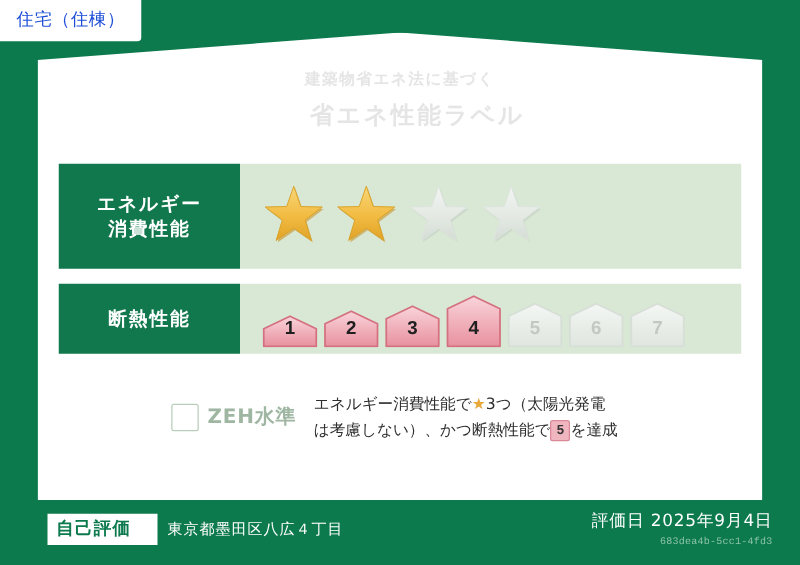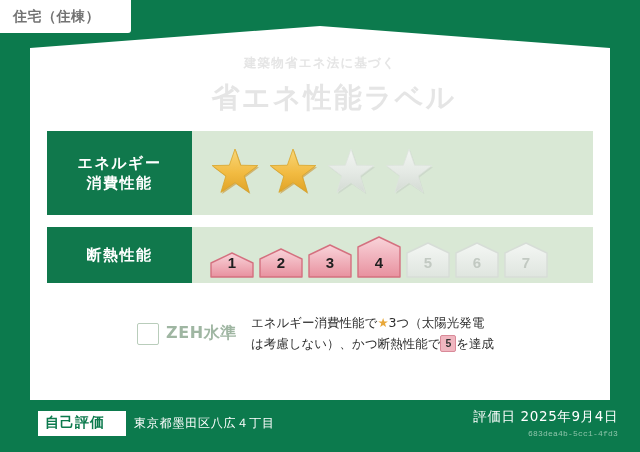--- a/index.html
+++ b/index.html
@@ -16,25 +16,25 @@
     height: 452px;
     background: #0c7a4d;
     overflow: hidden;
   }
 
   
   .corner-tab {
     position: absolute;
     top: 0;
     background: #ffffff;
-    color: #737373;
-    font-weight: bold;
+    color: #1d4ed8;
+    font-weight: normal;
     font-size: 14px;
     line-height: 1;
-    padding: 9px 31px 10px 13px;
+    padding: 9px 13px 10px 13px;
     letter-spacing: 0.5px;
     white-space: nowrap;
     z-index: 6;
   }
   .corner-tab.left  { left: 0;  border-bottom-right-radius: 3px; }
   .corner-tab.right { right: 0; border-bottom-left-radius: 3px; }
 
   
   .card {
     position: absolute;
@@ -58,21 +58,21 @@
     z-index: 5;
     color: #e5e5e5;
   }
   .heading .sub {
     font-size: 12.5px;
     font-weight: bold;
     letter-spacing: 1.2px;
     margin-bottom: 7px;
   }
   .heading .main {
-    font-size: 28px;
+    font-size: 19px;
     font-weight: bold;
     letter-spacing: 2.2px;
     margin-left: 28px;
   }
 
   
   .rows {
     position: absolute;
     left: 47px;
     top: 131px;

